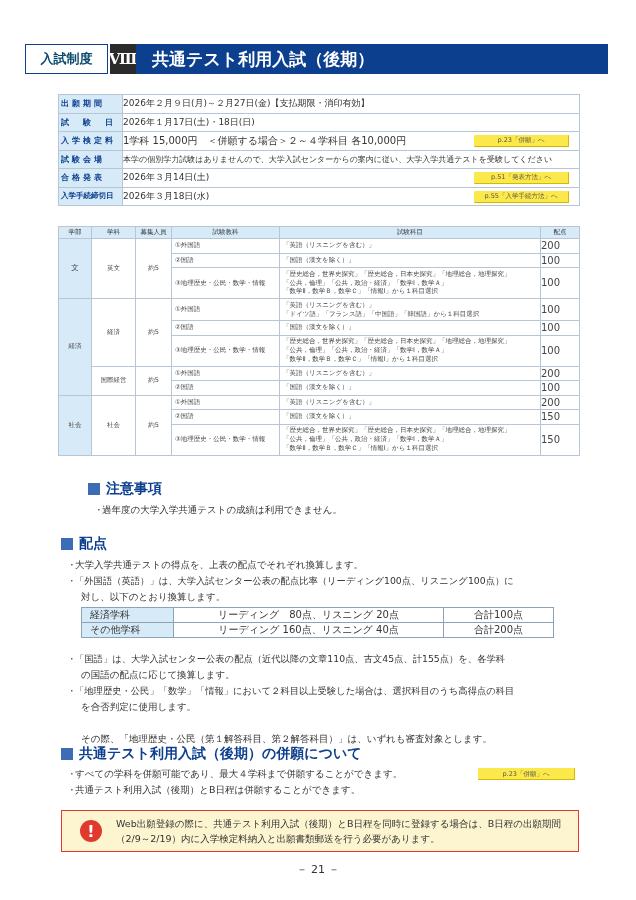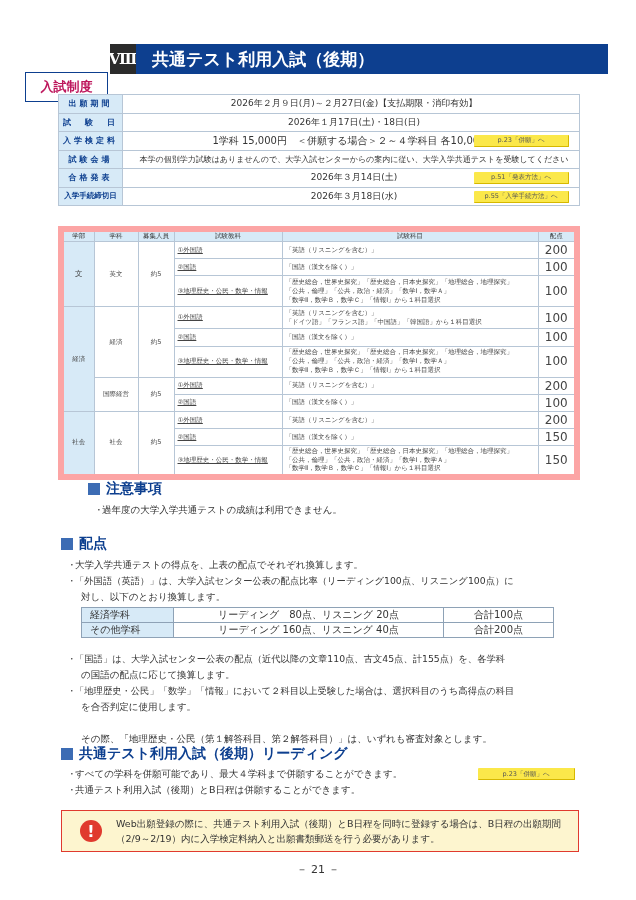--- a/index.html
+++ b/index.html
@@ -1,41 +1,41 @@
 <!DOCTYPE html>
 <html><head>
 <meta charset="utf-8">
 <style>
   * { box-sizing: border-box; margin: 0; padding: 0; }
   html, body { width: 636px; height: 900px; background: #ffffff; overflow: hidden; }
   body { font-family: "DejaVu Sans", "Liberation Sans", sans-serif; color: #333; position: relative; }
-  .hdr-cat { width: 83px; height: 30px; border: 1.5px solid #0d3f8f; color: #be185d; font-weight: bold; font-size: 13px; display: flex; align-items: center; justify-content: center; background: #fff; margin-top: 28px; }
+  .hdr-cat { width: 83px; height: 30px; border: 1.5px solid #0d3f8f; color: #0c4a6e; font-weight: bold; font-size: 13px; display: flex; align-items: center; justify-content: center; background: #fff; }
   .hdr-num { width: 26px; height: 30px; background: #2b2b2b; color: #fff; font-weight: bold; font-size: 15px; display: flex; align-items: center; justify-content: center; margin-left: 2px; font-family: "DejaVu Serif", serif; }
   .header-bar { position: absolute; left: 136px; top: 44px; width: 472px; height: 30px; background: #0d3f8f; color: #fff; font-weight: bold; font-size: 17px; display: flex; align-items: center; padding-left: 16px; }
 
   
   .info { position: absolute; left: 58px; top: 94px; width: 522px; border: 1px solid #9fb3c8; border-collapse: collapse; }
   .info td { border: 1px solid #b7c6d6; height: 18.5px; font-size: 9px; color: #333; }
-  .info td.lbl { width: 64px; background: #d7eaf7; color: #0d3f8f; font-weight: bold; font-size: 8px; text-align: center; letter-spacing: 3px; padding: 0 2px; font-family: Liberation Serif, serif; }
+  .info td.lbl { width: 64px; background: #d7eaf7; color: #0d3f8f; font-weight: bold; font-size: 8px; letter-spacing: 3px; padding: 0 2px; font-family: Liberation Serif, serif; }
   .info td.lbl.tight { letter-spacing: 0; font-size: 7.5px; }
-  .info td.val { padding-left: 6px; position: relative; text-align: center; }
+  .info td.val { position: relative; }
   .info td.val.big { font-size: 10px; }
   .info td.val.small { font-size: 8px; }
   .ref-btn { position: absolute; right: 10px; top: 3px; height: 12px; background: #fbe84a; border-bottom: 1.5px solid #d6b800; border-right: 1.5px solid #d6b800; color: #555; font-size: 6.5px; display: flex; align-items: center; justify-content: center; border-radius: 1px; }
 
   
-  .subj { position: absolute; left: 58px; top: 226px; width: 522px; border: 6px solid #fca5a5; border-collapse: collapse; }
+  .subj { position: absolute; left: 58px; top: 226px; width: 522px; border: 1px solid #fca5a5; border-collapse: collapse; }
   .subj th { background: #d7eaf7; color: #333; font-weight: normal; font-size: 6.5px; height: 12px; border: 1px solid #b7c6d6; }
   .subj td { border: 1px solid #b7c6d6; font-size: 6.5px; color: #444; line-height: 1.35; }
   .subj td.fac { background: #d7eaf7; text-align: center; width: 33px; }
   .subj td.dept { text-align: center; width: 44px; }
   .subj td.cap { text-align: center; width: 36px; }
-  .subj td.cat { padding-left: 3px; width: 108px; text-decoration: underline; }
+  .subj td.cat { padding-left: 3px; width: 108px; }
   .subj td.sub { padding-left: 3px; }
-  .subj td.pts { text-align: center; width: 39px; font-size: 12px; }
+  .subj td.pts { text-align: left; width: 39px; font-size: 10px; }
   .subj tr.r1 td { height: 12px; }
   .subj tr.r3 td { height: 31px; }
   .subj tr.r2 td { height: 22px; }
 
   
   .section { position: absolute; left: 61px; }
   .sec-h { display: flex; align-items: center; color: #0d3f8f; font-weight: bold; font-size: 14px; }
   .sec-sq { width: 12px; height: 12px; background: #3c6cb4; margin-right: 6px; }
   .bul { font-size: 9.5px; color: #333; line-height: 16px; padding-left: 14px; position: relative; }
   .bul .dot { position: absolute; left: 6px; }
@@ -248,21 +248,21 @@
     <span class="dot">・</span>
     <span>「地理歴史・公民」「数学」「情報」において２科目以上受験した場合は、選択科目のうち高得点の科目</span>
   </div>
   <div class="cont">を合否判定に使用します。</div>
   <div class="cont" style="margin-top:16px;">その際、「地理歴史・公民（第１解答科目、第２解答科目）」は、いずれも審査対象とします。</div>
 </div>
 
 <div class="section" style="top:745px; width:518px;">
   <div class="sec-h">
     <span class="sec-sq"></span>
-    <span>共通テスト利用入試（後期）リーディング</span>
+    <span>共通テスト利用入試（後期）の併願について</span>
   </div>
   <div class="bul" style="margin-top:3px; position:relative;">
     <span class="dot">・</span>
     <span>すべての学科を併願可能であり、最大４学科まで併願することができます。</span>
     <span class="ref-btn" style="width:97px; right:4px; top:2px;">p.23「併願」へ</span>
   </div>
   <div class="bul">
     <span class="dot">・</span>
     <span>共通テスト利用入試（後期）とB日程は併願することができます。</span>
   </div>

